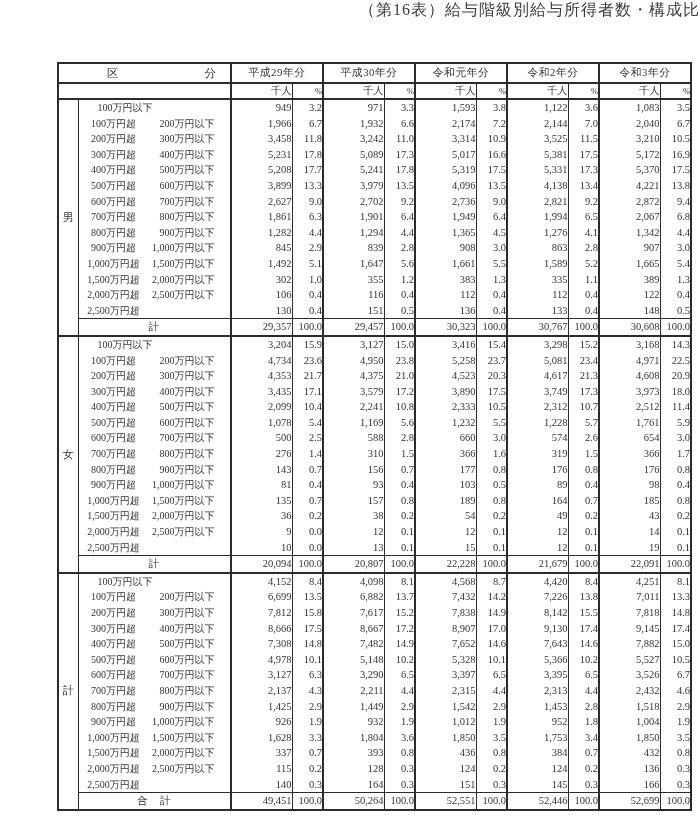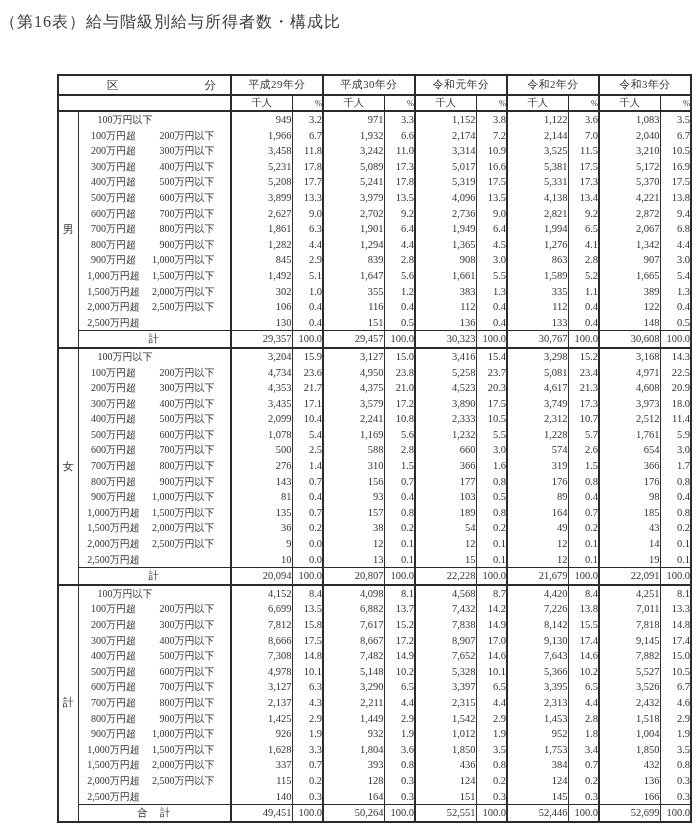--- a/index.html
+++ b/index.html
@@ -4,22 +4,21 @@
 <style>
   html, body {
     margin: 0; padding: 0;
     width: 700px; height: 831px;
     background: #ffffff;
     overflow: hidden;
     font-family: "Liberation Serif", "DejaVu Serif", serif;
     color: #2e2e2e;
   }
   .page-title {
-    text-align: left;
-    padding-top: 12px;
+    text-align: right;
     font-size: 16px;
     letter-spacing: 1px;
     color: #3c3c3c;
     white-space: nowrap;
   }
   .tablewrap { margin: 41px 0 0 57px; }
   table.salary {
     border-collapse: collapse;
     table-layout: fixed;
     width: 633px;
@@ -45,21 +44,21 @@
   th.corner { border-bottom: 2px solid #2b2b2b; }
   .cornerflex {
     display: flex;
     justify-content: space-between;
     padding: 0 14px 0 48px;
     font-size: 11.5px;
   }
   tr.sub td { height: 14px; }
   td.unit {
     border-left: 2px solid #2b2b2b;
-    text-align: center;
+    text-align: right;
     padding-right: 7px;
     font-size: 10.3px;
   }
   td.spct {
     border-left: 1px solid #2b2b2b;
     text-align: right;
     padding-right: 2px;
     font-size: 8.5px;
   }
   
@@ -140,21 +139,21 @@
       </tr>
     </thead>
   <tbody class="section">
         <tr>
           <td class="gcol" rowspan="15">男</td>
           <td class="blabel solo"><span class="b1">100万円以下</span><span class="b2"></span></td>
           <td class="num">949</td>
           <td class="pct">3.2</td>
           <td class="num">971</td>
           <td class="pct">3.3</td>
-          <td class="num">1,152</td>
+          <td class="num">1,593</td>
           <td class="pct">3.8</td>
           <td class="num">1,122</td>
           <td class="pct">3.6</td>
           <td class="num">1,083</td>
           <td class="pct">3.5</td>
         </tr>
         <tr>
           <td class="blabel"><span class="b1">100万円超</span><span class="b2">200万円以下</span></td>
           <td class="num">1,966</td>
           <td class="pct">6.7</td>

